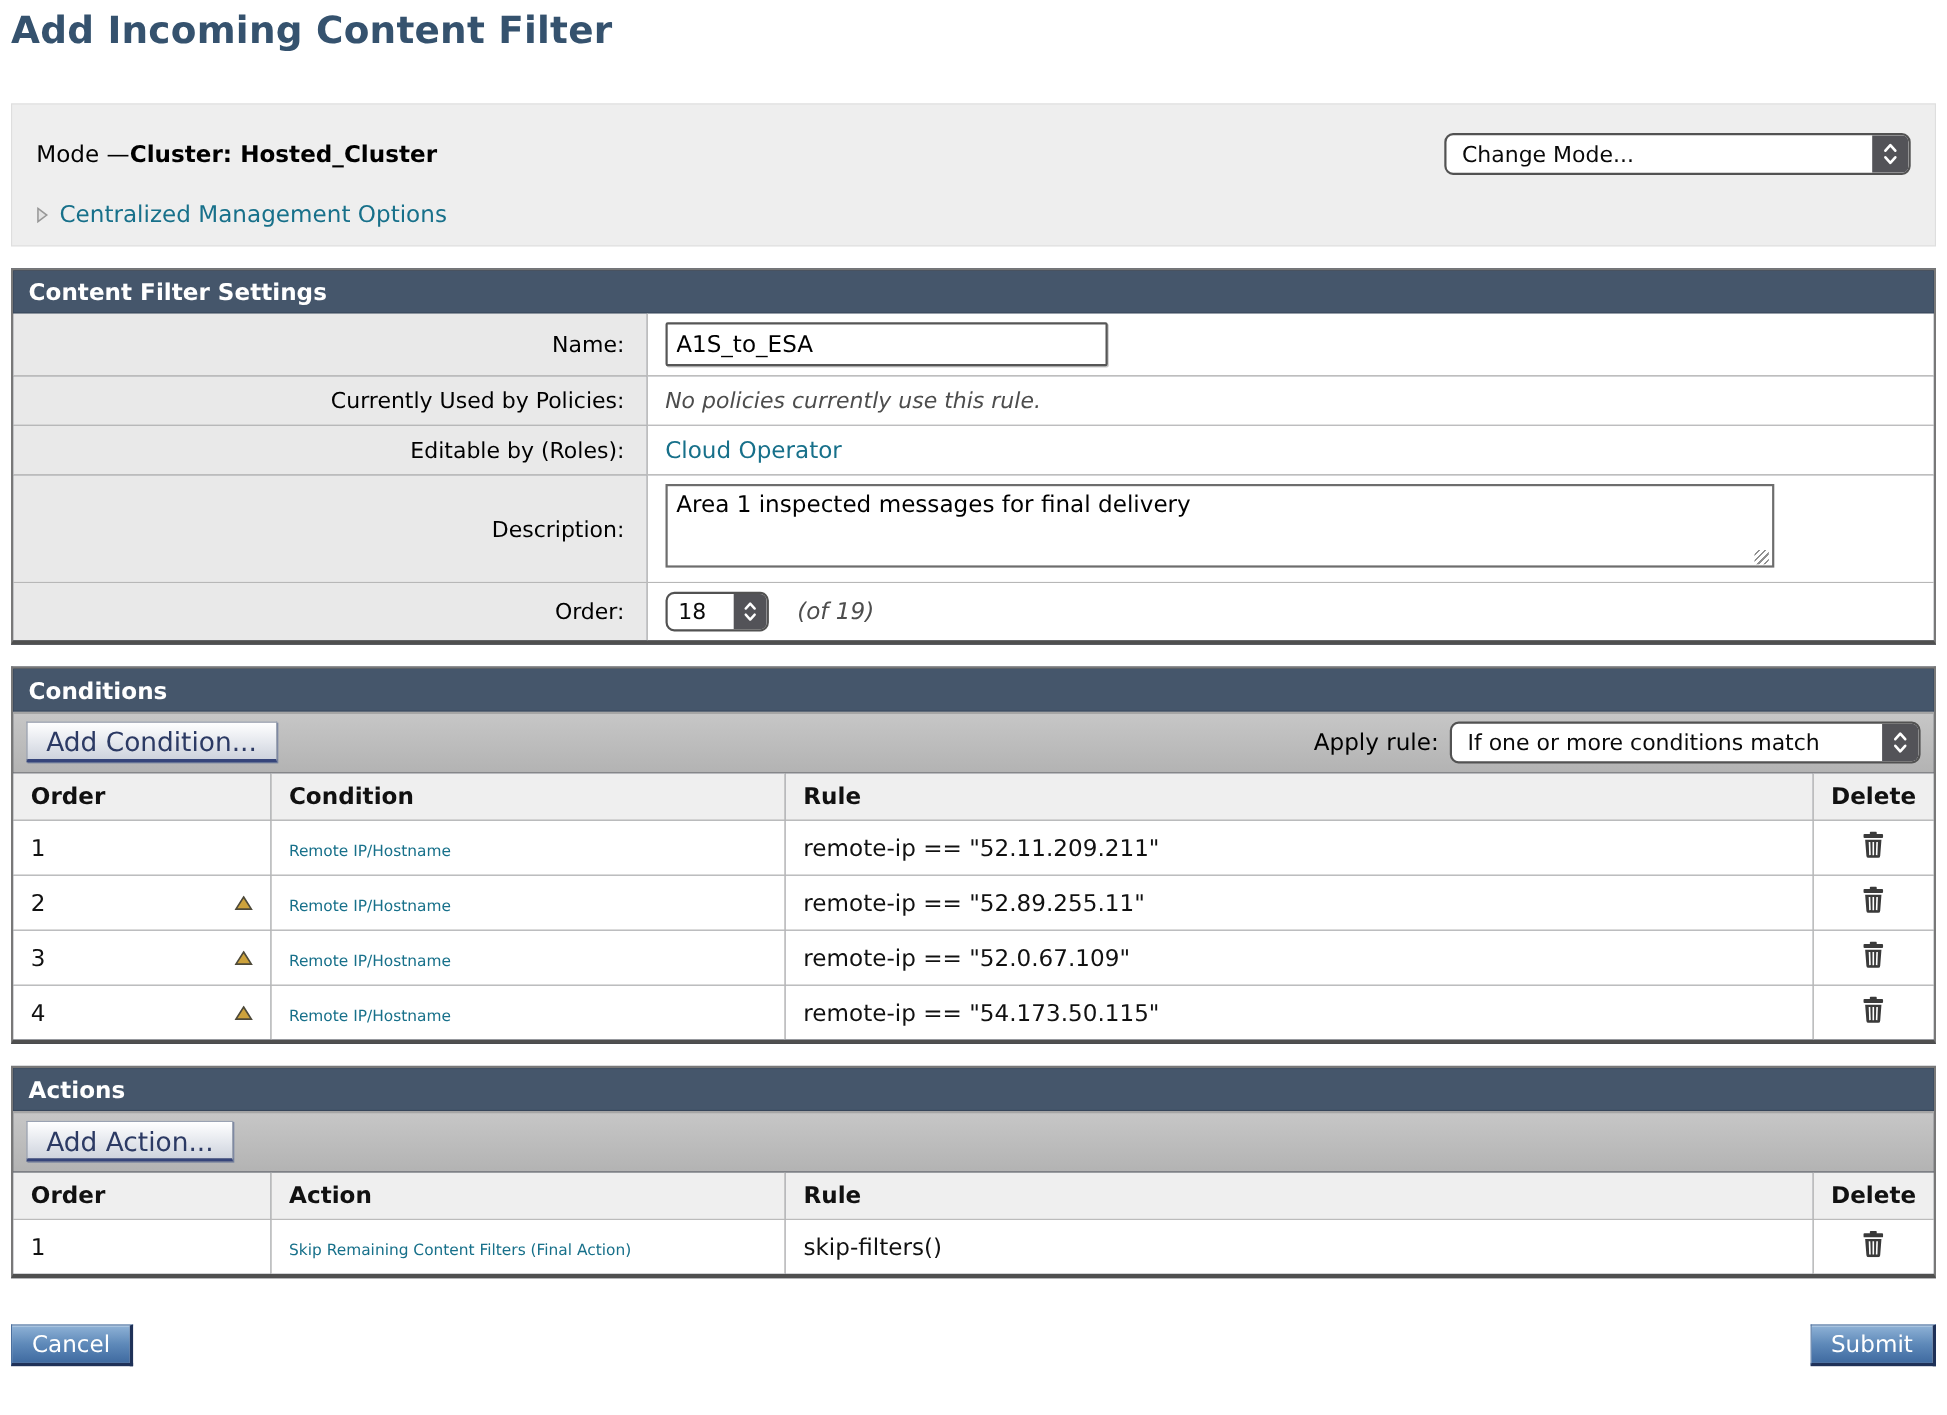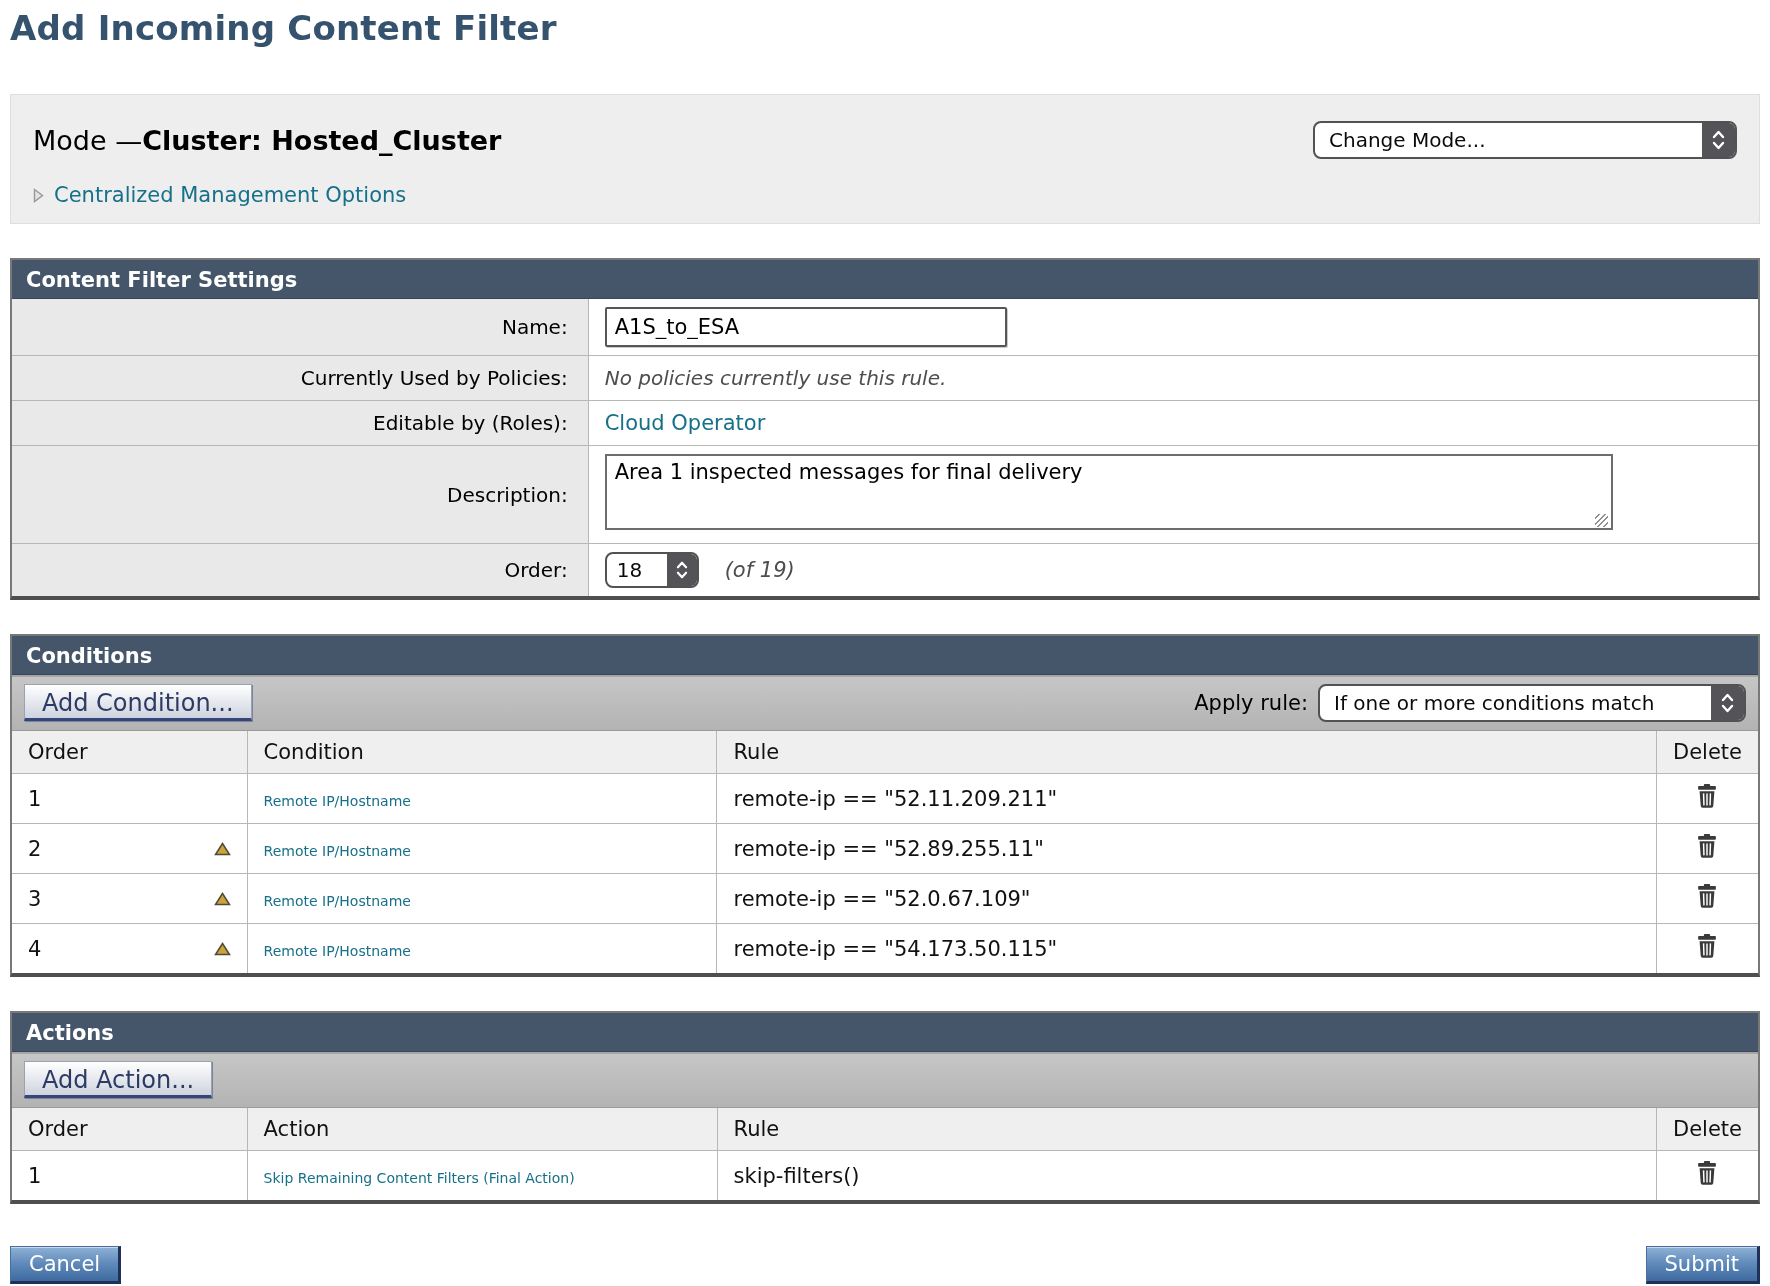--- a/index.html
+++ b/index.html
@@ -16,21 +16,21 @@
     margin: 8px 0 0 0; font-size: 34px; font-weight: bold;
     color: #35526e; letter-spacing: 0.2px;
   }
 
   
   .mode-box {
     margin-top: 46px; background: #eeeeee; border: 1px solid #dedede;
     padding: 26px 22px 24px 22px; height: 130px;
   }
   .mode-line { display: flex; align-items: center; justify-content: space-between; }
-  .mode-text { font-size: 27px; color: #000; }
+  .mode-text { font-size: 21px; color: #000; }
   .mode-text b { font-weight: bold; }
   .mgmt-line { margin-top: 24px; display: flex; align-items: center; gap: 10px; }
   a.teal-link { color: #17708a; text-decoration: none; cursor: pointer; }
   .mgmt-line a { font-size: 21px; }
 
   
   .sel {
     display: inline-flex; align-items: stretch; background: #fff;
     border: 2px solid #525252; border-radius: 8px; overflow: hidden;
     height: 38px; cursor: pointer;
@@ -38,21 +38,21 @@
   .sel .sel-text { display: flex; align-items: center; padding: 0 14px; font-size: 20px; color: #0a0a0a; flex: 1; white-space: nowrap; overflow: hidden; }
   .sel .sel-arrows { width: 33px; background: #535358; display: flex; align-items: center; justify-content: center; flex: none; }
   .sel-change-mode { width: 424px; }
   .sel-apply-rule { width: 428px; }
   .sel-order { width: 94px; height: 36px; }
   .sel-order .sel-text { padding: 0 10px; }
   .sel-order .sel-arrows { width: 30px; }
 
   
   .panel {
-    margin-top: 34px; border: 2px solid #787878;
+    margin-top: 20px; border: 2px solid #787878;
     border-bottom: 4px solid #4f4f4f; background: #0f172a;
   }
   .panel-header {
     background: #45566b; color: #fff; font-weight: bold; font-size: 21px;
     padding: 8px 14px; border-bottom: 1px solid #37465a; height: 39px;
   }
 
   
   table.settings { width: 100%; border-collapse: collapse; }
   table.settings td { border-top: 1px solid #b7b7b7; font-size: 20px; vertical-align: middle; }
@@ -94,21 +94,21 @@
   .btn-classic {
     font-family: inherit; font-size: 24px; color: #2c3a64; cursor: pointer;
     background: linear-gradient(180deg, #ffffff, #e4e7ed 55%, #ced3dd);
     border: 1px solid #9aa2b2; border-bottom: 3px solid #36457a;
     box-shadow: 1px 1px 0 #79849f; padding: 4px 17px; height: 37px;
   }
 
   
   table.grid { width: 100%; border-collapse: collapse; }
   table.grid th {
-    background: #efefef; font-weight: normal; text-align: left; font-size: 21px;
+    background: #efefef; font-weight: bold; text-align: left; font-size: 21px;
     padding: 9px 16px; border: 1px solid #b7b7b7; border-top: none; height: 42px;
   }
   table.grid td {
     background: #fff; font-size: 21px; padding: 10px 16px;
     border: 1px solid #b7b7b7; vertical-align: middle;
   }
   table.grid th:first-child, table.grid td:first-child { border-left: none; }
   table.grid th:last-child, table.grid td:last-child { border-right: none; }
   table.grid tr:last-child td { border-bottom: none; }
   .col-order { width: 13.5%; }

